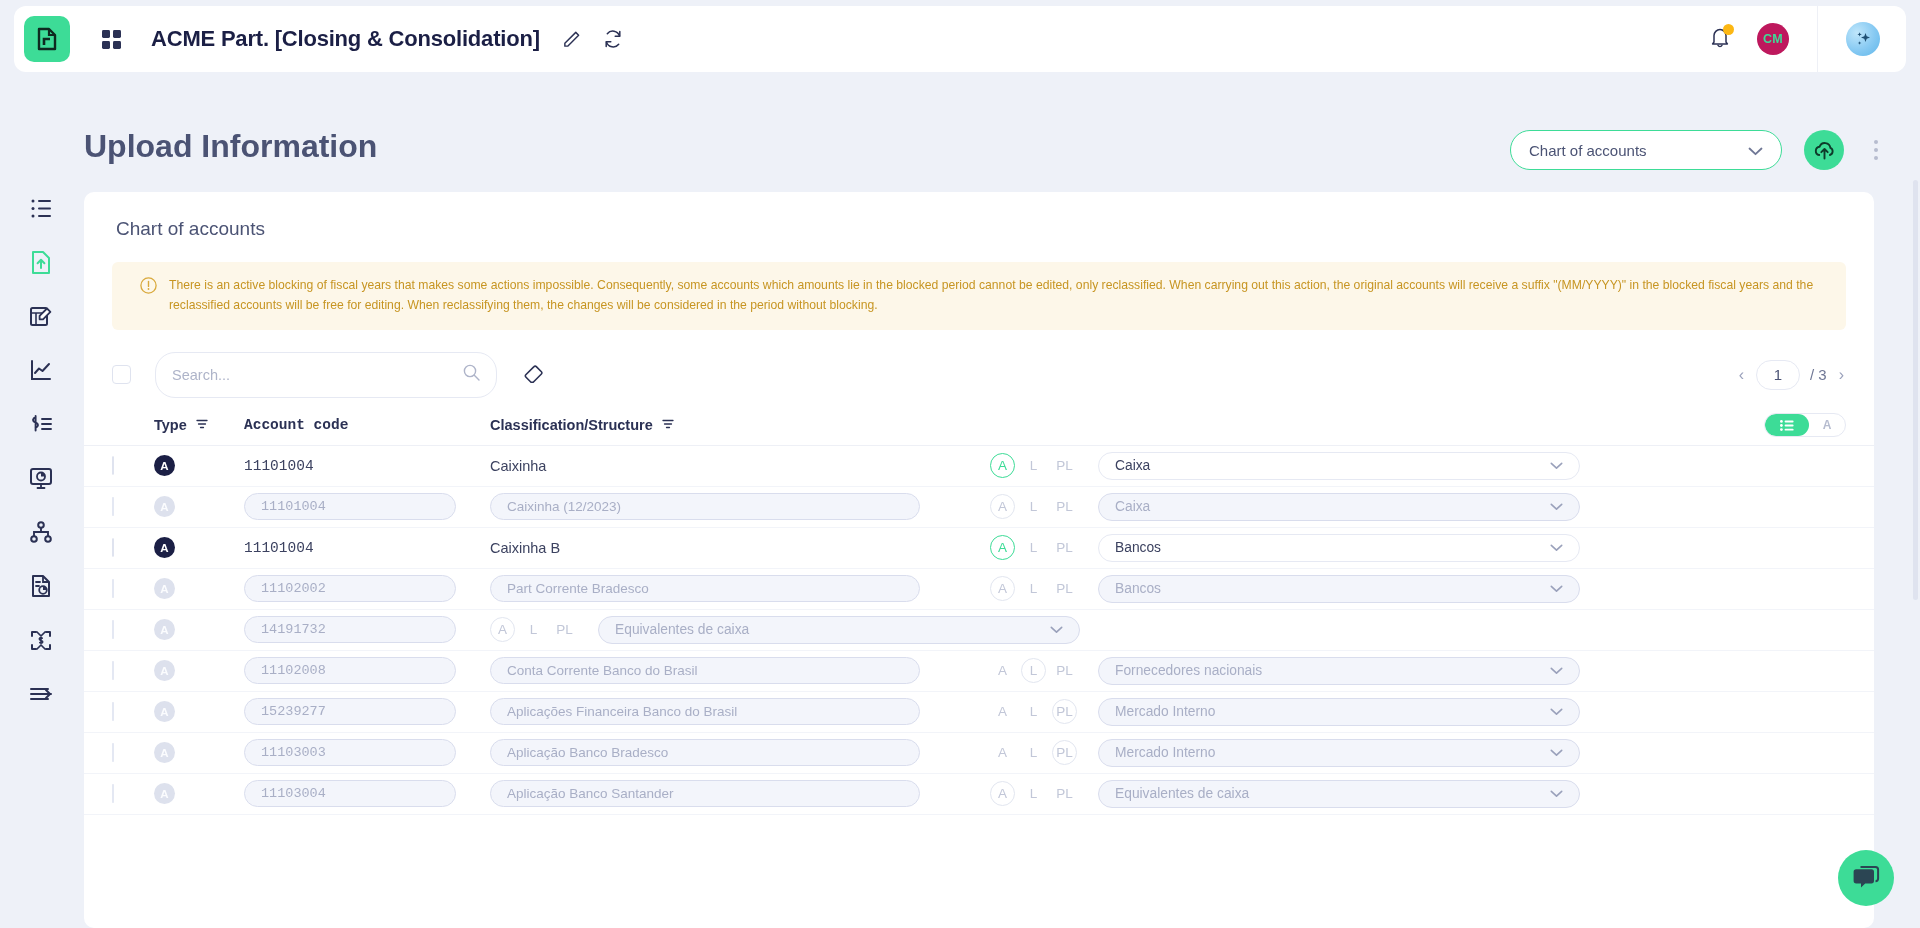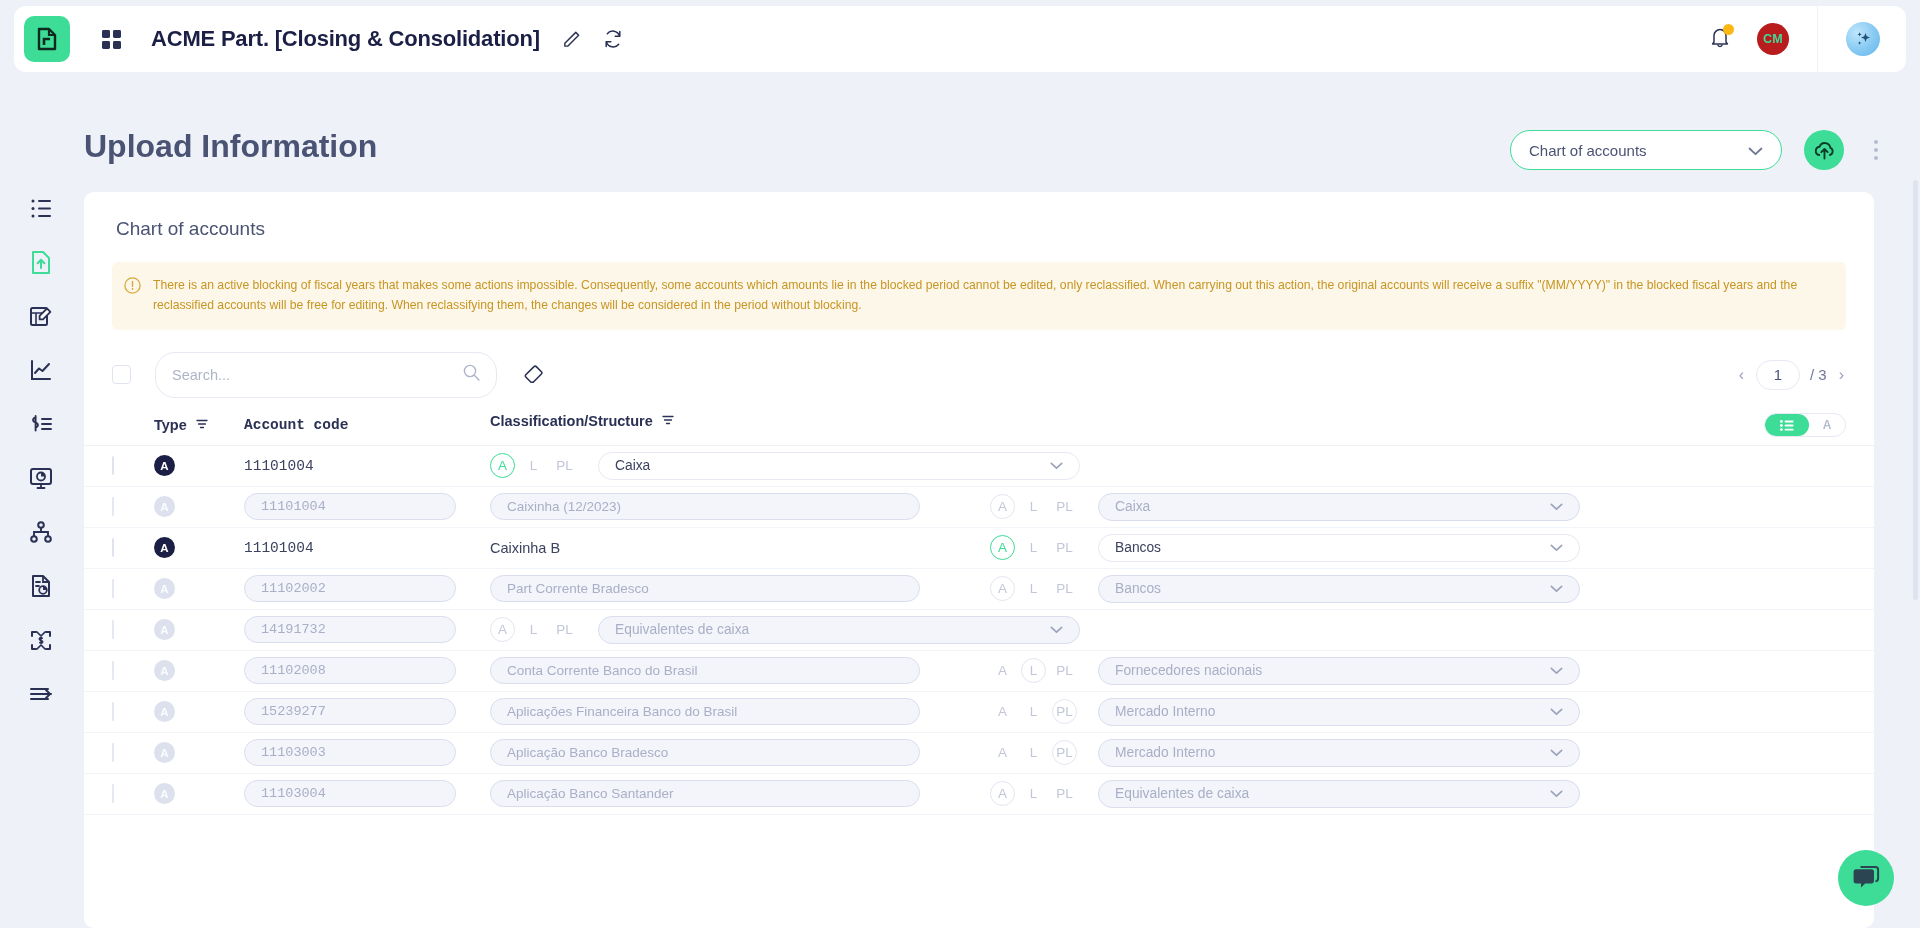--- a/index.html
+++ b/index.html
@@ -31,21 +31,21 @@
   .title-action:first-of-type { margin-left: 26px; }
   .topbar-right {
     margin-left: auto; display: flex; align-items: center; height: 100%;
   }
   .bell-wrap { position: relative; margin-right: 26px; cursor: pointer; }
   .bell-dot {
     position: absolute; right: -3px; top: -2px;
     width: 11px; height: 11px; border-radius: 50%; background: #fcb713;
   }
   .avatar {
-    width: 32px; height: 32px; border-radius: 50%; background: #b91c1c;
+    width: 32px; height: 32px; border-radius: 50%; background: #be185d;
     color: #3ddc97; font-size: 12.5px; font-weight: bold;
     display: flex; align-items: center; justify-content: center;
     cursor: pointer; letter-spacing: .3px;
   }
   .topbar-divider {
     width: 1px; height: 66px; background: #eef0f6; margin: 0 28px;
   }
   .ai-orb {
     width: 34px; height: 34px; border-radius: 50%;
     background: radial-gradient(circle at 32% 32%, #bfe6fb 0%, #86c9f2 55%, #5fb6ea 100%);
@@ -99,21 +99,21 @@
     position: absolute; left: 84px; top: 192px;
     width: 1790px; height: 736px;
     background: #fff; border-radius: 10px;
     overflow: hidden;
   }
   .card-title {
     margin: 26px 0 0 32px; font-size: 19px; color: #4b5374;
   }
   .alert {
     margin: 22px 28px 0 28px; background: #fdf7e9;
-    border-radius: 6px; padding: 14px 18px 14px 12px;
+    border-radius: 6px; padding: 14px 18px 14px 28px;
     display: flex; gap: 12px; align-items: flex-start;
   }
   .alert-text {
     font-size: 12.2px; line-height: 1.62; color: #c79522;
   }
   .toolbar {
     display: flex; align-items: center; margin: 24px 0 0 0; padding: 0 28px;
     height: 42px;
   }
   .chk {
@@ -144,21 +144,21 @@
   }
 
   
   .thead {
     display: flex; align-items: center; height: 40px;
     padding: 0 28px; margin-top: 10px;
     border-bottom: 1.3px solid #eef0f6;
   }
   .th {
     font-size: 14.5px; font-weight: bold; color: #2b3154;
-    display: flex; align-items: flex-start; gap: 9px;
+    display: flex; align-items: center; gap: 9px;
   }
   .c-chk   { width: 42px; flex: none; }
   .c-type  { width: 90px; flex: none; }
   .c-code  { width: 246px; flex: none; font-family: Liberation Mono, monospace; }
   .c-acct  { width: 500px; flex: none; }
   .c-class { flex: 1; }
   .view-toggle {
     margin-left: auto; width: 82px; height: 24px;
     border: 1.3px solid #e6e9f3; border-radius: 14px;
     display: flex; align-items: center; overflow: hidden; cursor: pointer;
@@ -447,20 +447,21 @@
     </div>
   </div>
 
   <div id="tbody">
       <div class="row">
         <div class="c-chk"><span class="chk"></span></div>
         <div class="c-type">
           <span class="badge">A</span>
         </div>
         <div class="c-code"><span class="cell-text">11101004</span></div>
+        <div class="c-acct"><span class="cell-text">Caixinha</span></div>
         <div class="c-class" style="display:flex;align-items:center;">
           <div class="alp">
             <span class="sel">A</span>
             <span class="">L</span>
             <span class="">PL</span>
           </div>
           <span class="dd">
             <span>Caixa</span>
             <span class="chev"><svg width="13" height="8" viewBox="0 0 13 8">
                 <path d="M1.3 1.3L6.5 6.2l5.2-4.9" fill="none" stroke="currentColor" stroke-width="1.6" stroke-linecap="round" stroke-linejoin="round"></path>

